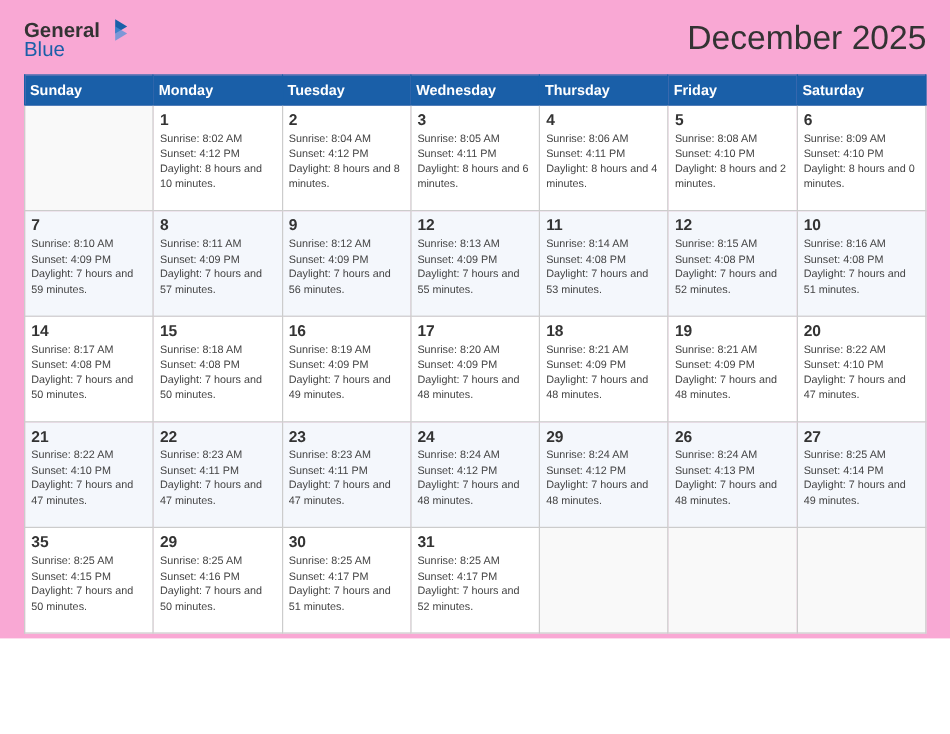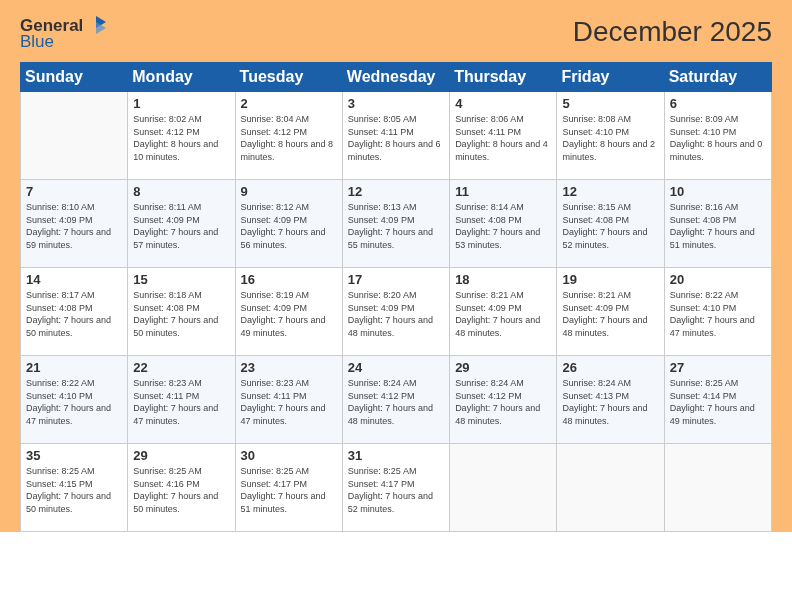--- a/index.html
+++ b/index.html
@@ -6,21 +6,21 @@
     body {
       width: 792px;
       height: 612px;
       background: #fff;
       font-family: Arial, sans-serif;
       overflow: hidden;
     }
     .page {
       width: 792px;
       height: 532px;
-      background: #fdba74;
+      background: #f9a8d4;
       padding: 16px 20px;
     }
     .header {
       display: flex;
       justify-content: space-between;
       align-items: flex-start;
       margin-bottom: 10px;
     }
     .logo {
       display: flex;
@@ -42,21 +42,21 @@
       color: #555;
     }
     table {
       width: 100%;
       border-collapse: collapse;
       table-layout: fixed;
     }
     thead tr th {
       background: #1a5fa8;
       color: #fff;
-      font-size: 16px;
+      font-size: 12px;
       padding: 5px 4px;
       text-align: left;
       font-weight: bold;
       border: 1px solid #1a5fa8;
     }
     tbody tr td {
       border: 1px solid #ccc;
       vertical-align: top;
       padding: 4px 5px;
       font-size: 9.5px;

